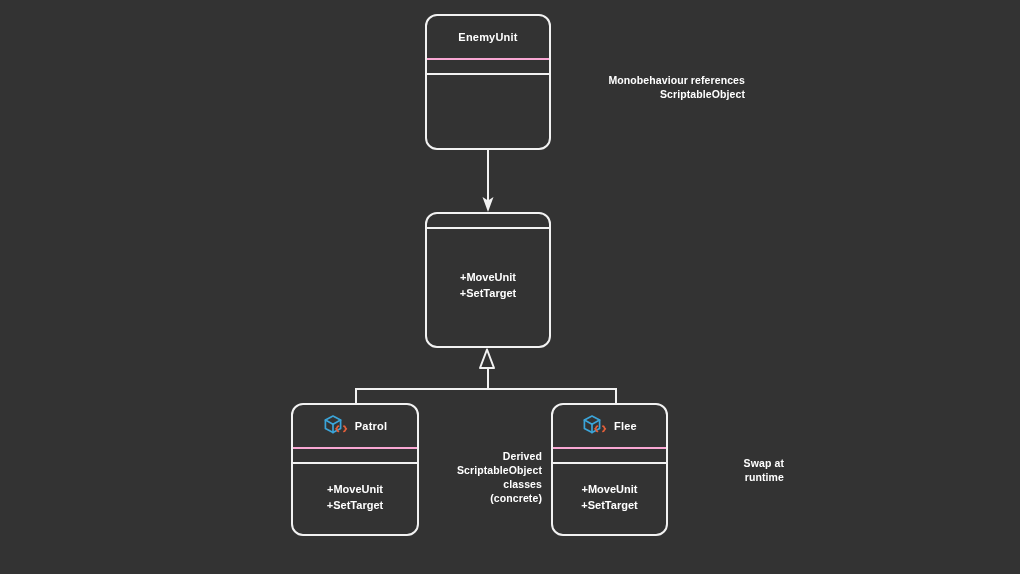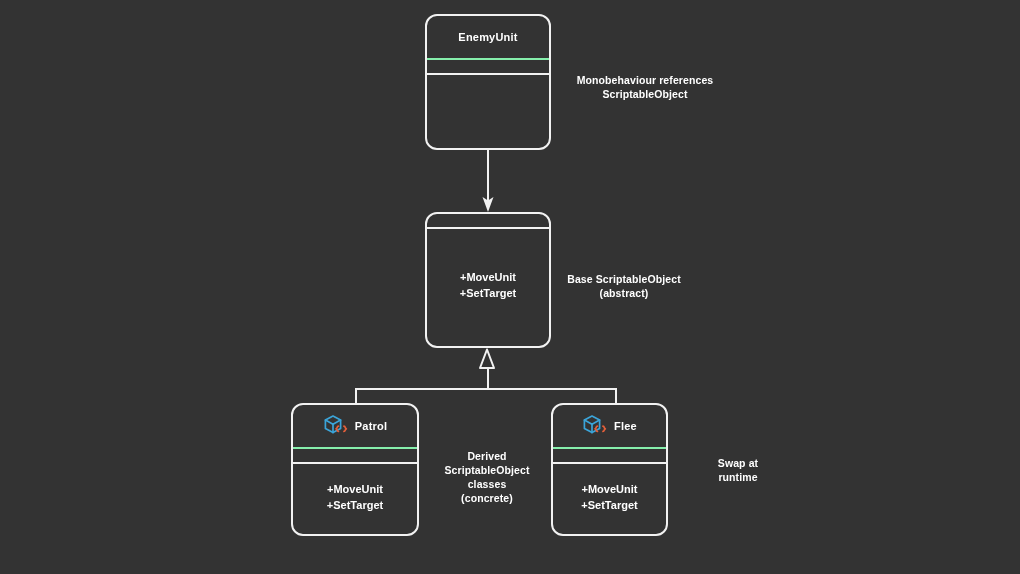--- a/index.html
+++ b/index.html
@@ -24,21 +24,21 @@
     border-radius: 12px;
     background: #333333;
     display: flex;
     flex-direction: column;
     overflow: hidden;
   }
   .uml-title {
     position: relative;
     height: 42px;
     flex: 0 0 42px;
-    border-bottom: 2px solid #86efac;
+    border-bottom: 2px solid #f9a8d4;
     display: flex;
     align-items: center;
     justify-content: center;
     gap: 6px;
   }
   .uml-title-text {
     color: #ffffff;
     font-size: 11px;
     font-weight: bold;
     letter-spacing: 0.2px;
@@ -74,21 +74,21 @@
     display: block;
   }
 
   
   .annotation {
     position: absolute;
     color: #ffffff;
     font-size: 10.5px;
     font-weight: bold;
     line-height: 14px;
-    text-align: center;
+    text-align: right;
     white-space: pre-line;
     letter-spacing: 0.1px;
   }
 
   
   .conn-v {
     position: absolute;
     width: 2px;
     background: #f2f2f2;
   }
@@ -176,22 +176,20 @@
     <div class="uml-attrs"></div>
     <div class="uml-methods">
       <span class="uml-method">+MoveUnit</span>
       <span class="uml-method">+SetTarget</span>
     </div>
   </div>
 
   <div class="annotation" style="left:545px; top:73px; width:200px;">Monobehaviour references
 ScriptableObject</div>
 
-  <div class="annotation" style="left:544px; top:272px; width:160px;">Base ScriptableObject
-(abstract)</div>
 
   <div class="annotation" style="left:432px; top:449px; width:110px;">Derived
 ScriptableObject
 classes
 (concrete)</div>
 
   <div class="annotation" style="left:692px; top:456px; width:92px;">Swap at
 runtime</div>
 
 </div>

